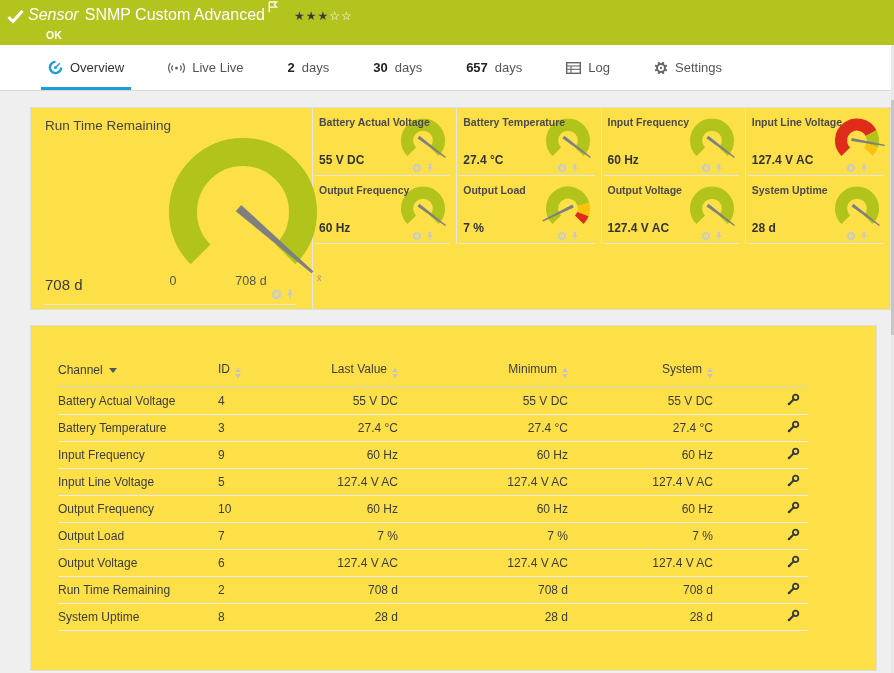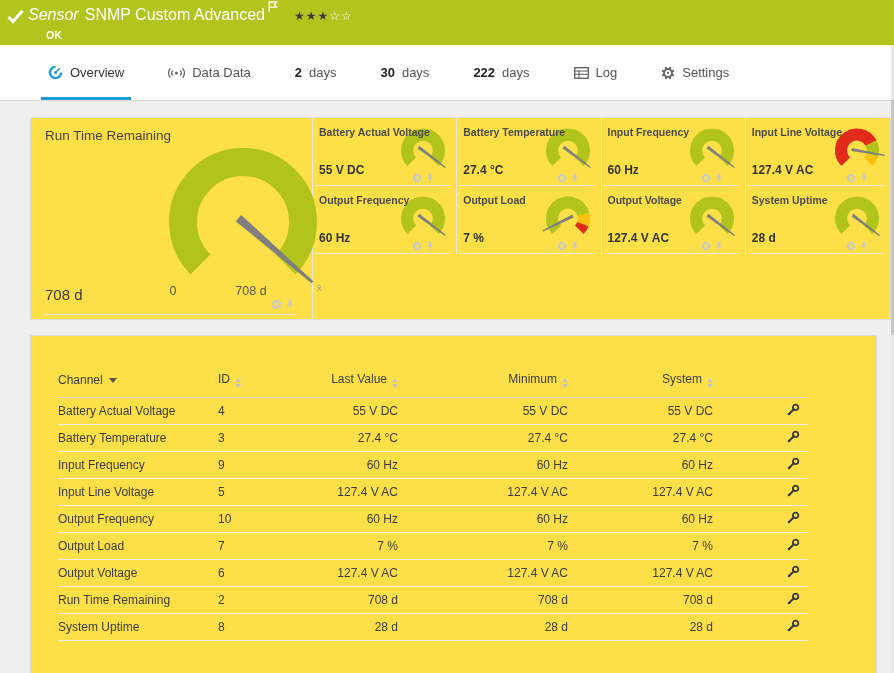--- a/index.html
+++ b/index.html
@@ -12,21 +12,21 @@
   .check-icon { position:absolute; left:7px; top:9px; }
   .title-line { position:absolute; left:28px; top:6px; font-size:16px; white-space:nowrap; }
   .title-line .kind { font-style:italic; margin-right:6px;margin-top:37px; }
   .flag { display:inline-block; position:relative; top:-7px; margin-left:3px; }
   .stars { margin-left:16px; font-size:12px; letter-spacing:1px; cursor:pointer; }
   .stars .on { color:#3b3b3b; }
   .stars .off { color:#ffffff; }
   .status { position:absolute; left:46px; top:29px; font-size:10.5px; font-weight:bold; }
 
   
-  .tabs { height:56px; background:#fff; border-bottom:1px solid #d9d9d9; display:flex; align-items:center;
+  .tabs { height:46px; background:#fff; border-bottom:1px solid #d9d9d9; display:flex; align-items:center;
           padding-left:48px; gap:44px; position:relative; }
   .tab { display:flex; align-items:center; gap:7px; font-size:13px; color:#555; height:100%;
          position:relative; cursor:pointer; white-space:nowrap; text-decoration:none; }
   .tab b { color:#222; font-weight:700; }
   .tab.active { color:#333; }
   .tab.active::after { content:""; position:absolute; left:-7px; right:-7px; bottom:0; height:3px; background:#1e9cd7; }
   .tab .ticon { display:inline-flex; align-items:center; }
 
   
   main { padding-top:16px; }
@@ -110,32 +110,32 @@
           <svg width="17" height="14" viewBox="0 0 18 14">
             <g fill="none" stroke="#666" stroke-width="1.3">
               <path d="M5 4.3a4.2 4.2 0 0 0 0 5.4"></path>
               <path d="M2.5 2a7.6 7.6 0 0 0 0 10"></path>
               <path d="M13 4.3a4.2 4.2 0 0 1 0 5.4"></path>
               <path d="M15.5 2a7.6 7.6 0 0 1 0 10"></path>
             </g>
             <circle cx="9" cy="7" r="1.6" fill="#666"></circle>
           </svg>
         </span>
-        <span>Data Data</span>
+        <span>Live Live</span>
       </a>
       <a class="tab">
         <b>2</b>
         <span>days</span>
       </a>
       <a class="tab">
         <b>30</b>
         <span>days</span>
       </a>
       <a class="tab">
-        <b>222</b>
+        <b>657</b>
         <span>days</span>
       </a>
       <a class="tab">
         <span class="ticon">
           <svg width="15" height="12" viewBox="0 0 15 12">
             <rect x="0.7" y="0.7" width="13.6" height="10.6" fill="none" stroke="#666" stroke-width="1.4"></rect>
             <line x1="0.7" y1="4" x2="14.3" y2="4" stroke="#666" stroke-width="1.1"></line>
             <line x1="0.7" y1="7.3" x2="14.3" y2="7.3" stroke="#666" stroke-width="1.1"></line>
             <line x1="5" y1="4" x2="5" y2="11.3" stroke="#666" stroke-width="1.1"></line>
           </svg>

